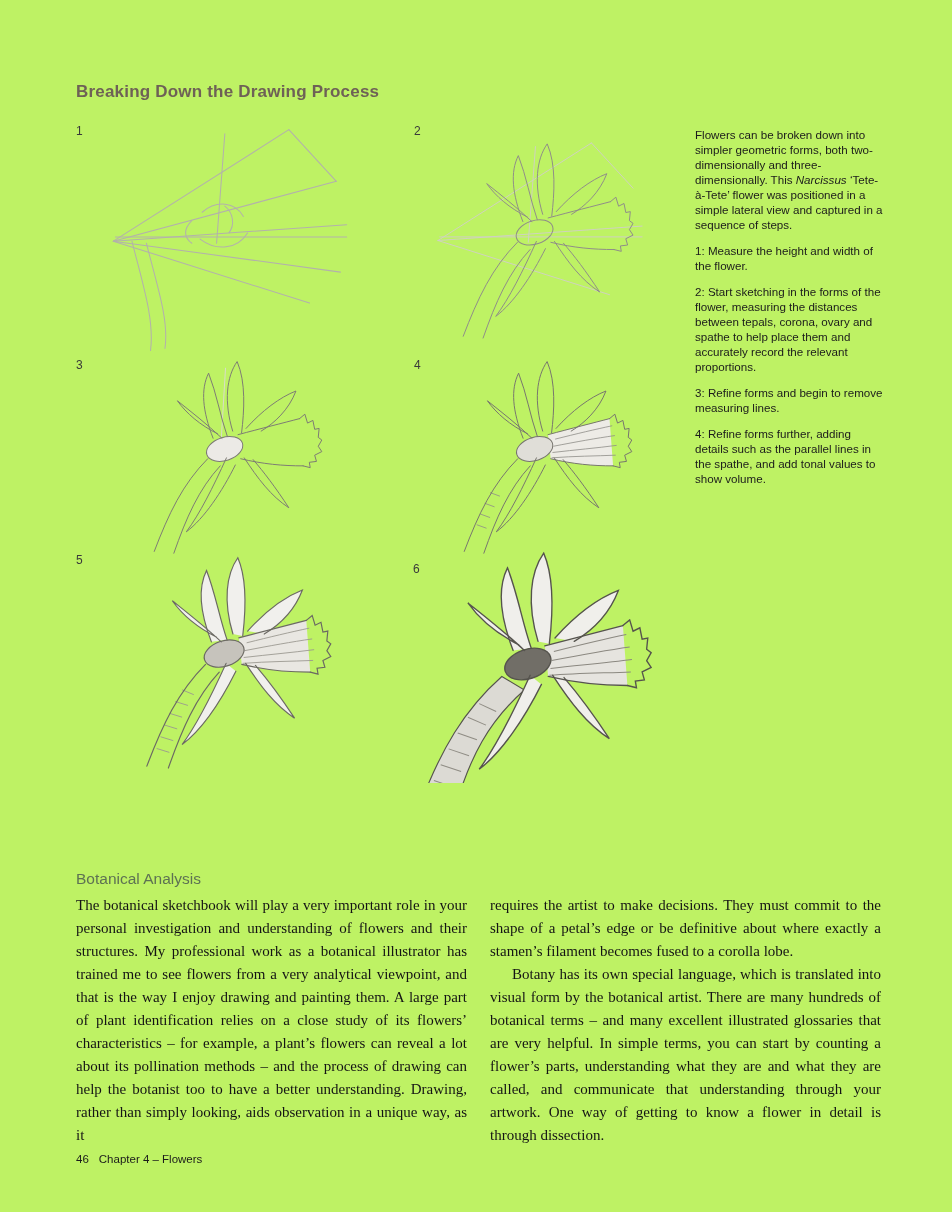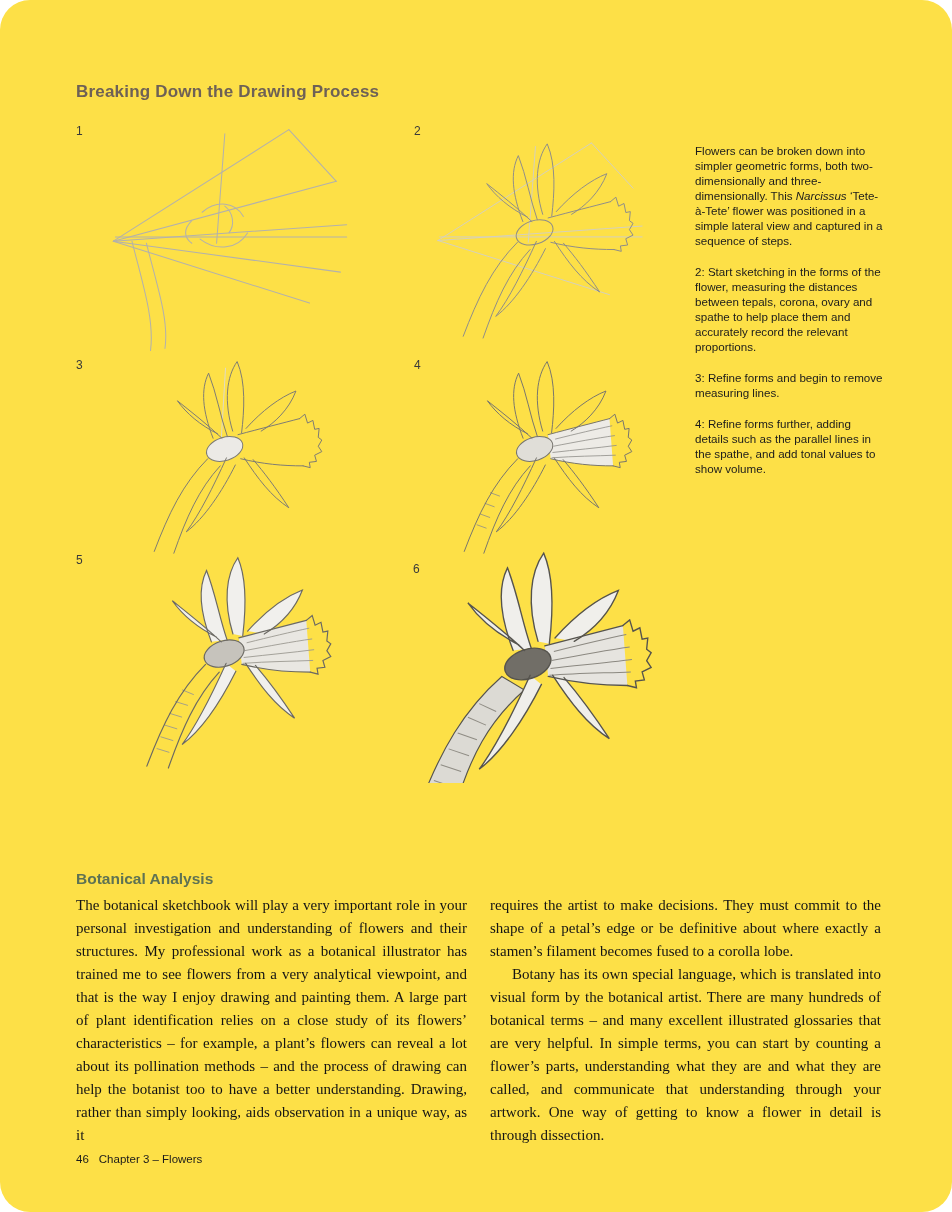--- a/index.html
+++ b/index.html
@@ -1,46 +1,46 @@
 <!DOCTYPE html>
 <html><head>
 <meta charset="utf-8">
 <style>
   * { margin:0; padding:0; box-sizing:border-box; }
   html,body { background:#ffffff; }
   body {
     width:952px; height:1212px; position:relative; overflow:hidden;
     font-family:"Liberation Sans", sans-serif; color:#1b1b1b;
   }
-  .page { position:absolute; inset:0; background:#fde047;border-radius:30px; }
+  .page { position:absolute; inset:0; background:#bef264; }
 
   .process-title {
     position:absolute; left:76px; top:82px;
     font-size:17px; font-weight:bold; color:#6e6156; letter-spacing:.2px;
     font-family:"Liberation Sans", sans-serif;
   }
 
   .figure { position:absolute; }
   .figure svg { width:100%; height:100%; display:block; }
   .fig-num {
     position:absolute; left:6px; top:8px;
     font-size:12px; color:#3a3a3a;
   }
 
   .caption {
     position:absolute; left:695px; top:127px; width:189px;
     font-size:11.6px; line-height:15px; color:#1b1b1b;
     font-family:"Liberation Sans", sans-serif;
   }
-  .caption p { margin:16px 0 11px 0; }
+  .caption p { margin:0 0 11px 0; }
   .caption i { font-style:italic; }
 
   .analysis { position:absolute; left:76px; top:870px; width:805px; }
   .analysis h2 {
-    font-size:15.5px; font-weight:bold; color:#5e7253; margin-bottom:6px;
+    font-size:15.5px; font-weight:normal; color:#5e7253; margin-bottom:6px;
     font-family:"Liberation Sans", sans-serif;
   }
   .columns { display:flex; gap:23px; }
   .col {
     width:391px; font-family:"Liberation Serif", serif;
     font-size:15px; line-height:23px; color:#141414; text-align:justify;
   }
   .col p + p { text-indent:22px; }
 
   .footer {
@@ -244,36 +244,37 @@
           <path d="M164,95 C190,88 214,82 233,77"></path>
           <path d="M167,122 C192,128 214,130 237,130"></path>
           <path d="M233,77 L239,72 242,82 248,79 250,89 255,88 254,98 258,101 254,108 258,114 250,118 252,125 244,126 245,132 237,130"></path>
         </g>
       </g>
     </svg>
   </div>
 
   <div class="caption">
     <p><span>Flowers can be broken down into simpler geometric forms, both two-dimensionally and three-dimensionally. This </span><i>Narcissus</i><span> ‘Tete-à-Tete’ flower was positioned in a simple lateral view and captured in a sequence of steps.</span></p>
+    <p>1: Measure the height and width of the flower.</p>
     <p>2: Start sketching in the forms of the flower, measuring the distances between tepals, corona, ovary and spathe to help place them and accurately record the relevant proportions.</p>
     <p>3: Refine forms and begin to remove measuring lines.</p>
     <p>4: Refine forms further, adding details such as the parallel lines in the spathe, and add tonal values to show volume.</p>
   </div>
 
   <div class="analysis">
     <h2>Botanical Analysis</h2>
     <div class="columns">
       <div class="col">
         <p>The botanical sketchbook will play a very important role in your personal investigation and understanding of flowers and their structures. My professional work as a botanical illustrator has trained me to see flowers from a very analytical viewpoint, and that is the way I enjoy drawing and painting them. A large part of plant identification relies on a close study of its flowers’ characteristics – for example, a plant’s flowers can reveal a lot about its pollination methods – and the process of drawing can help the botanist too to have a better understanding. Drawing, rather than simply looking, aids observation in a unique way, as it</p>
       </div>
       <div class="col">
         <p>requires the artist to make decisions. They must commit to the shape of a petal’s edge or be definitive about where exactly a stamen’s filament becomes fused to a corolla lobe.</p>
         <p>Botany has its own special language, which is translated into visual form by the botanical artist. There are many hundreds of botanical terms – and many excellent illustrated glossaries that are very helpful. In simple terms, you can start by counting a flower’s parts, understanding what they are and what they are called, and communicate that understanding through your artwork. One way of getting to know a flower in detail is through dissection.</p>
       </div>
     </div>
   </div>
 
   <div class="footer">
     <span>46</span>
-    <span>Chapter 3 – Flowers</span>
+    <span>Chapter 4 – Flowers</span>
   </div>
 
 </div>
 
 </body></html>

